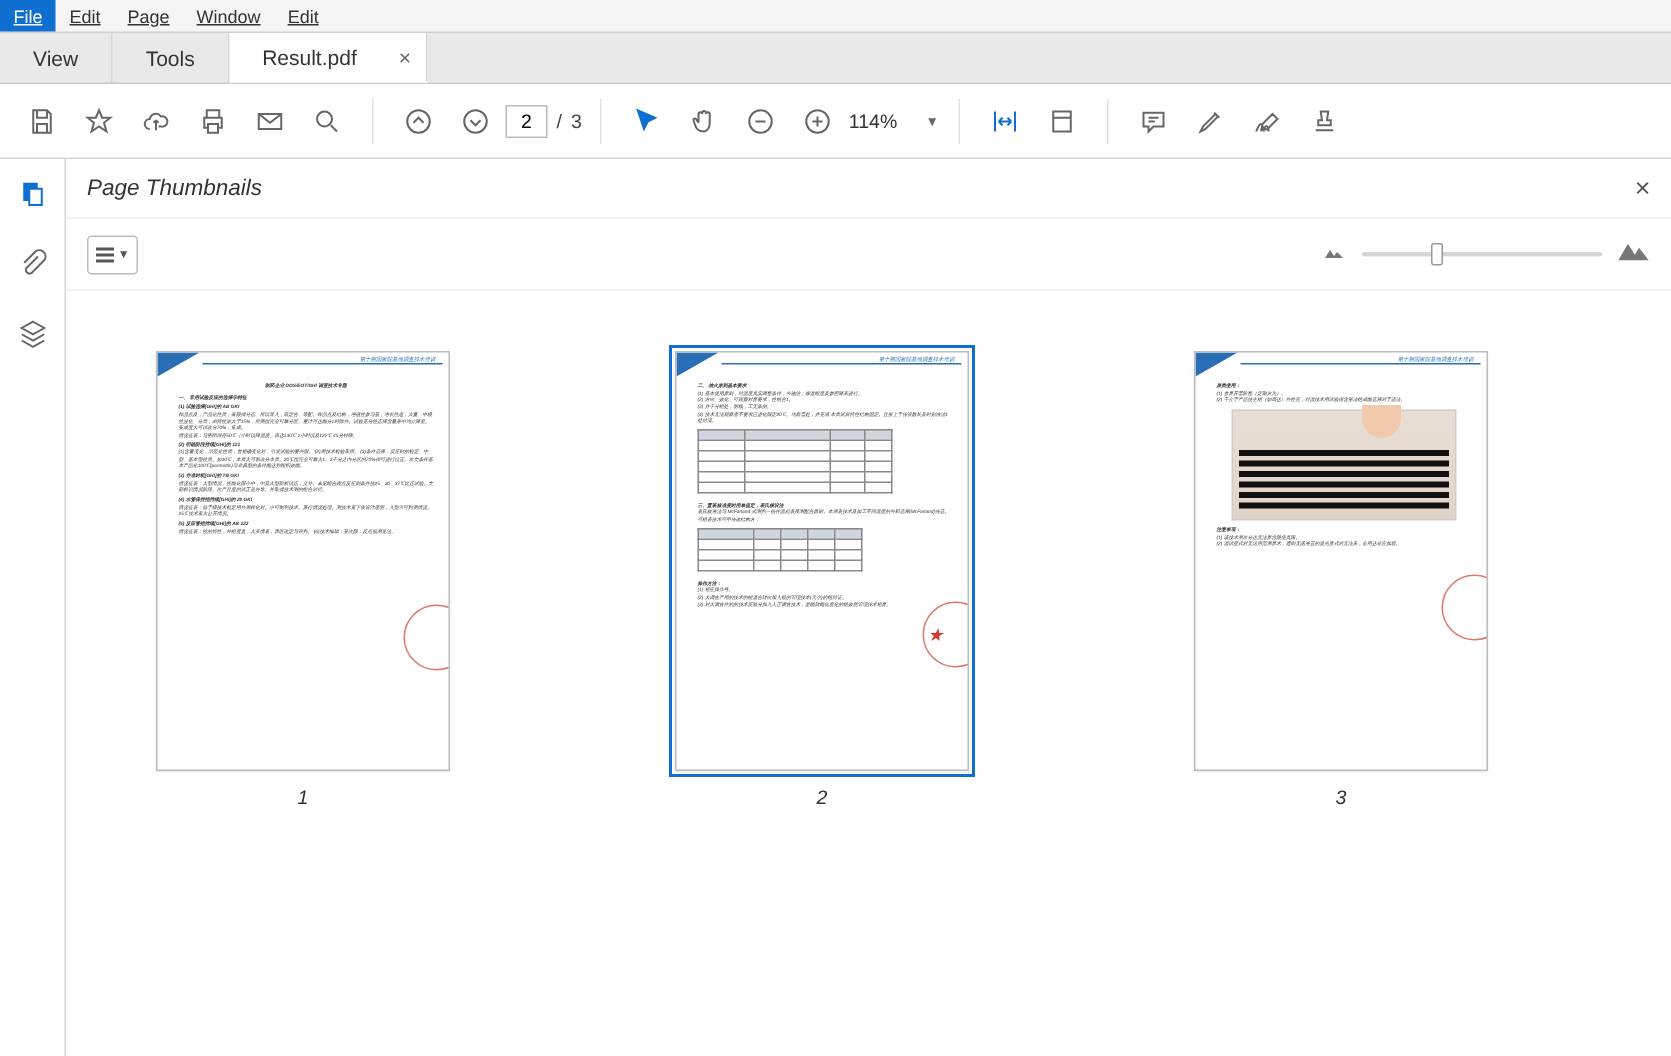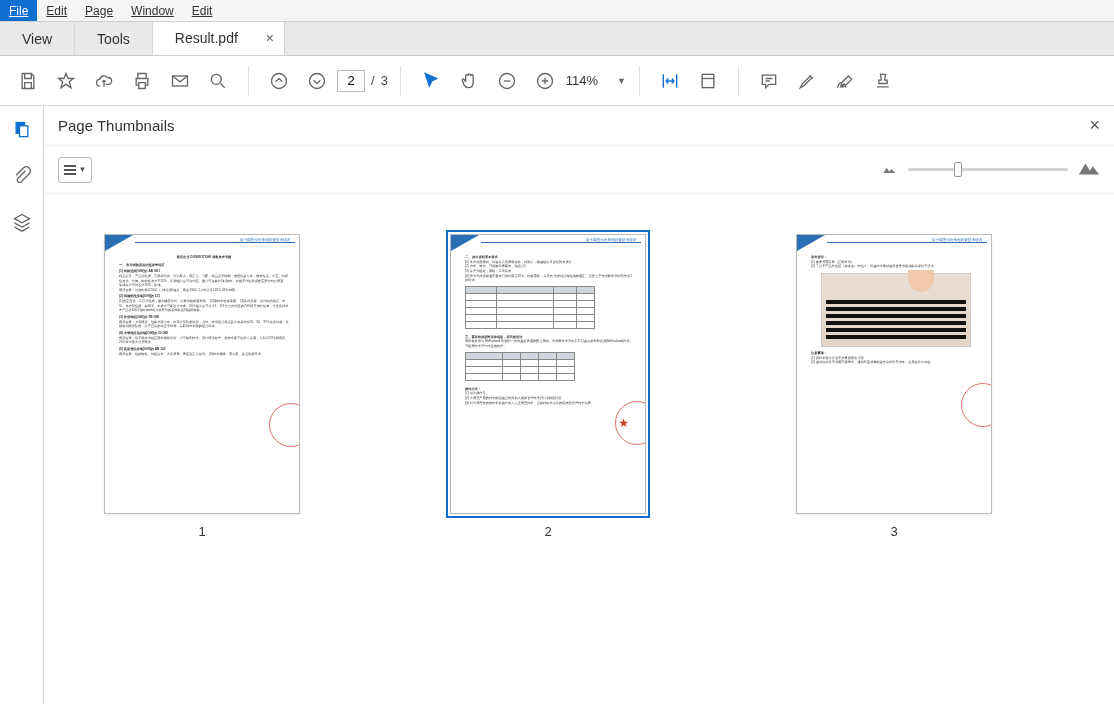--- a/index.html
+++ b/index.html
@@ -24,21 +24,21 @@
 .tbtn.accent svg { stroke: #0f6fd0; }
 .tbtn.fillacc svg { fill: #0f6fd0; stroke: #0f6fd0; }
 .sep { width: 1px; height: 30px; background: #e1e1e1; margin: 0 10px; }
 .pagectrl { display: flex; align-items: center; gap: 6px; font-size: 13px; color: #444; }
 .pagectrl input { width: 28px; height: 22px; border: 1px solid #bbb; text-align: center; font-size: 13px; }
 .zoomctrl { display: flex; align-items: center; gap: 2px; }
 .zoomval { width: 62px; height: 24px; border: 1px solid transparent; display: flex; align-items: center; justify-content: space-between; gap: 6px; font-size: 13px; color: #333; }
 .zoomval .caret { font-size: 9px; color: #666; }
 
 
-.bodyrow { display: flex; height: calc(704px - 22px - 34px - 50px); }
+.bodyrow { display: flex; height: calc(704px - 22px - 34px - 50px); font-style: italic; }
 .sidebar { width: 44px; background: #fff; border-right: 1px solid #d6d6d6; display: flex; flex-direction: column; align-items: center; padding-top: 8px; gap: 14px; }
 .sidebar .sbtn { width: 32px; height: 32px; display: flex; align-items: center; justify-content: center; color: #666; border-radius: 3px; }
 .sidebar .sbtn.active svg { stroke: #0f6fd0; fill: #0f6fd0; }
 .sidebar .sbtn svg { width: 20px; height: 20px; stroke: #666; fill: none; stroke-width: 1.6; }
 
 .panel { flex: 1; display: flex; flex-direction: column; background: #fff; border-left: 0; }
 .panel-head { height: 40px; display: flex; align-items: center; justify-content: space-between; padding: 0 14px; font-size: 15px; color: #333; border-bottom: 1px solid #eee; }
 .panel-head .close { font-size: 18px; color: #555; }
 .panel-sub { height: 48px; display: flex; align-items: center; justify-content: space-between; padding: 0 14px; border-bottom: 1px solid #eee; }
 .panel-sub .optbtn { width: 34px; height: 26px; border: 1px solid #bbb; border-radius: 3px; display: flex; align-items: center; justify-content: center; gap: 3px; }

